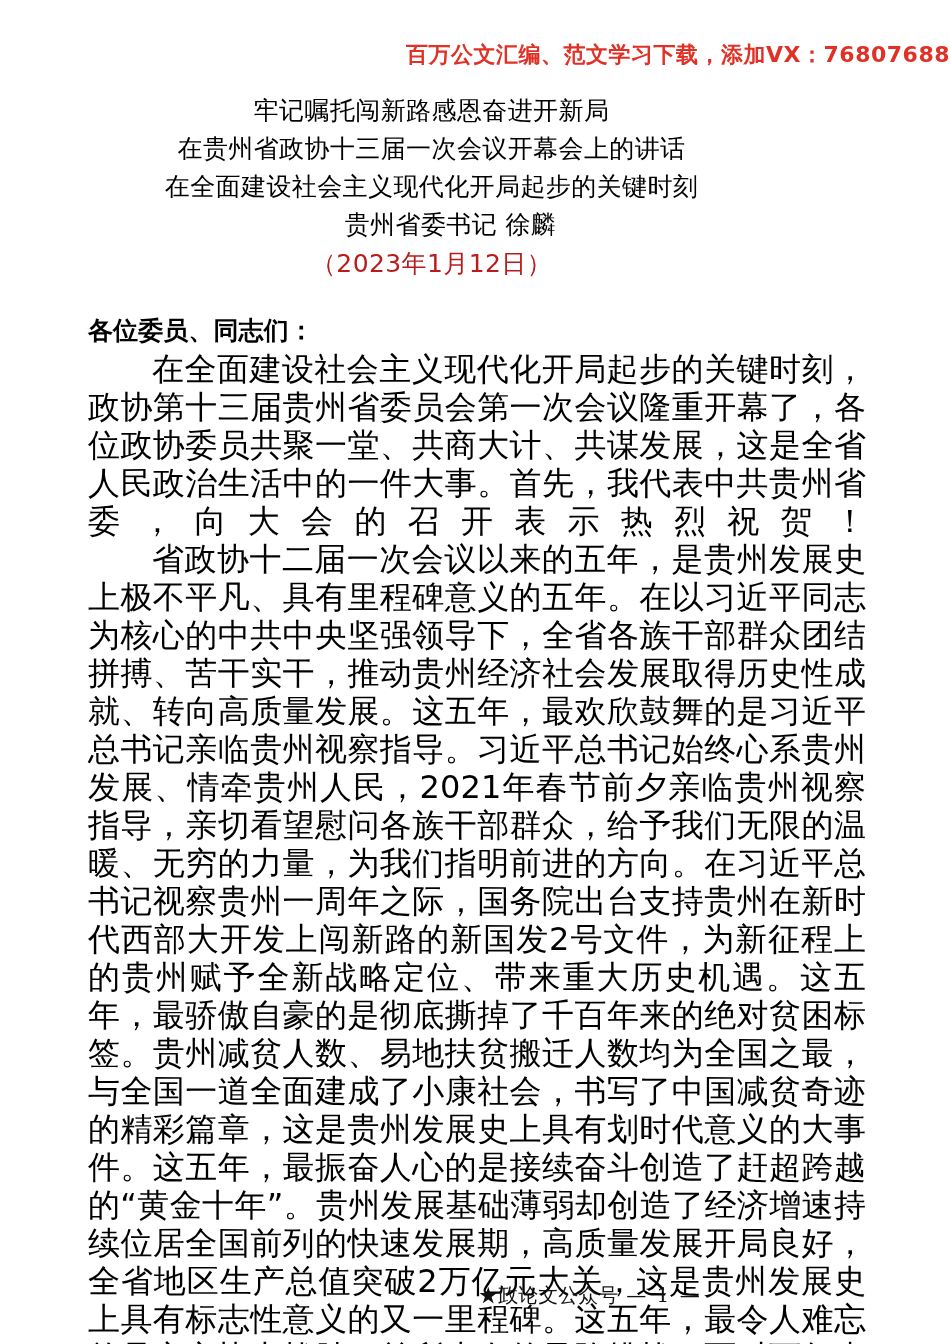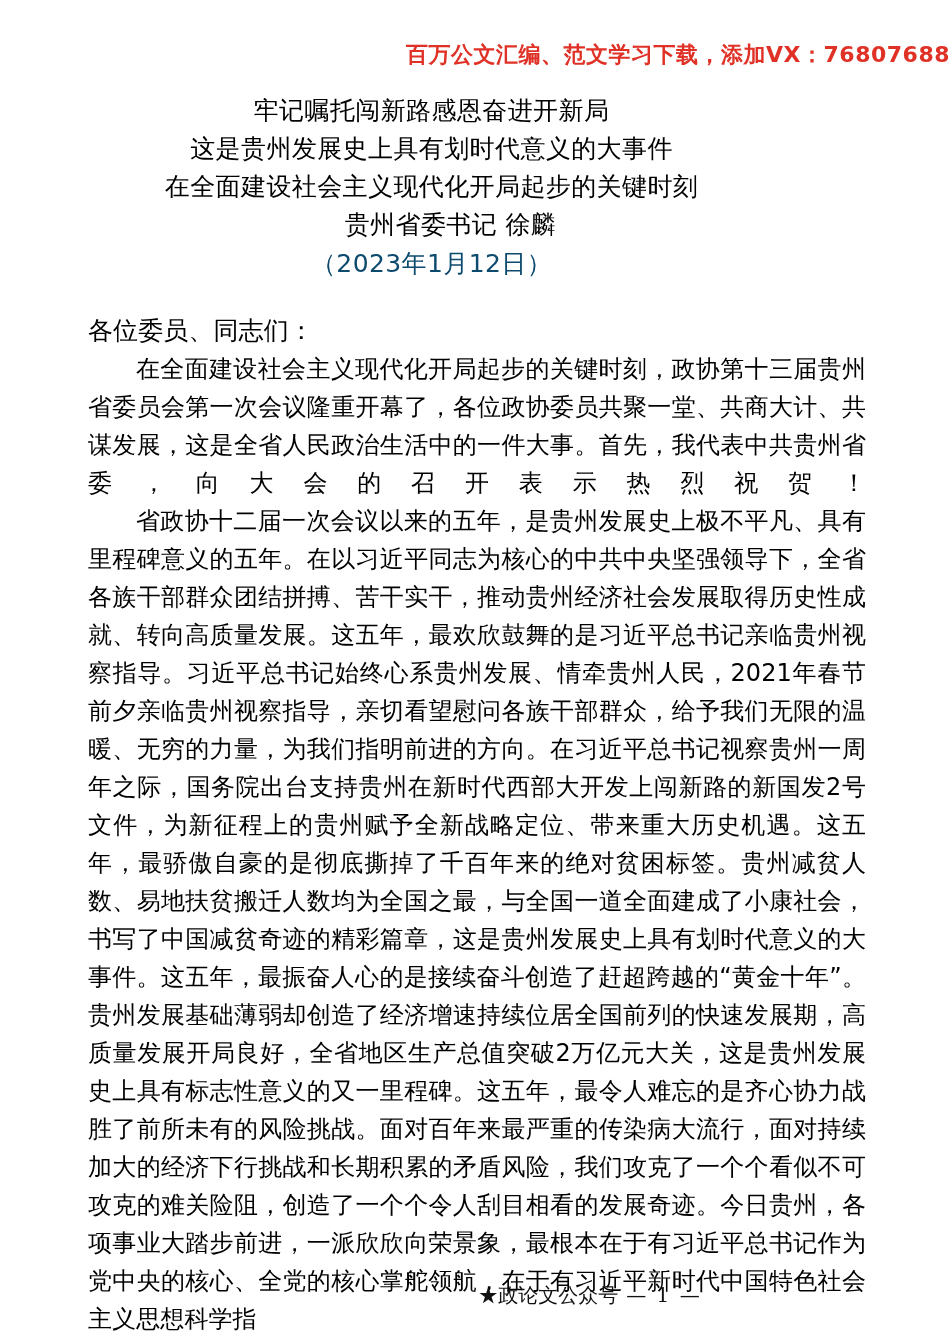--- a/index.html
+++ b/index.html
@@ -58,41 +58,42 @@
     line-height: 38px;
     letter-spacing: 0.4px;
     color: #000;
     white-space: nowrap;
     margin-left: 38px;
   }
   .date-line {
     font-size: 25px;
     line-height: 40px;
     letter-spacing: 0.4px;
-    color: #0c4a6e;
+    color: #b91c1c;
     white-space: nowrap;
   }
 
   
   .body-block {
     position: absolute;
     top: 312px;
     left: 88px;
     width: 778px;
   }
   .salutation {
     font-size: 25px;
     line-height: 38px;
     letter-spacing: 0.1px;
     margin: 0 0 0 0;
     text-align: justify;
     text-justify: inter-character;
+    font-weight: bold;
   }
   .para {
-    font-size: 24px;
+    font-size: 32px;
     line-height: 38px;
     letter-spacing: 0.1px;
     margin: 0;
     text-indent: 2em;
     text-align: justify;
     text-justify: inter-character;
     text-align-last: justify;
   }
   .para.last-partial {
     text-align-last: left;
@@ -120,21 +121,21 @@
 </style>
 </head>
 <body>
 
 <div class="page">
 
   <div class="promo-header" style="color: rgb(224, 49, 39); text-align: right;">百万公文汇编、范文学习下载，添加VX：76807688</div>
 
   <div class="title-block">
     <div class="title-line">牢记嘱托闯新路感恩奋进开新局</div>
-    <div class="title-line">这是贵州发展史上具有划时代意义的大事件</div>
+    <div class="title-line">在贵州省政协十三届一次会议开幕会上的讲话</div>
     <div class="title-line">在全面建设社会主义现代化开局起步的关键时刻</div>
     <div class="author-line">贵州省委书记  徐麟</div>
     <div class="date-line">（2023年1月12日）</div>
   </div>
 
   <div class="body-block">
     <p class="salutation">各位委员、同志们：</p>
     <p class="para">在全面建设社会主义现代化开局起步的关键时刻，政协第十三届贵州省委员会第一次会议隆重开幕了，各位政协委员共聚一堂、共商大计、共谋发展，这是全省人民政治生活中的一件大事。首先，我代表中共贵州省委，向大会的召开表示热烈祝贺！</p>
     <p class="para last-partial">省政协十二届一次会议以来的五年，是贵州发展史上极不平凡、具有里程碑意义的五年。在以习近平同志为核心的中共中央坚强领导下，全省各族干部群众团结拼搏、苦干实干，推动贵州经济社会发展取得历史性成就、转向高质量发展。这五年，最欢欣鼓舞的是习近平总书记亲临贵州视察指导。习近平总书记始终心系贵州发展、情牵贵州人民，2021年春节前夕亲临贵州视察指导，亲切看望慰问各族干部群众，给予我们无限的温暖、无穷的力量，为我们指明前进的方向。在习近平总书记视察贵州一周年之际，国务院出台支持贵州在新时代西部大开发上闯新路的新国发2号文件，为新征程上的贵州赋予全新战略定位、带来重大历史机遇。这五年，最骄傲自豪的是彻底撕掉了千百年来的绝对贫困标签。贵州减贫人数、易地扶贫搬迁人数均为全国之最，与全国一道全面建成了小康社会，书写了中国减贫奇迹的精彩篇章，这是贵州发展史上具有划时代意义的大事件。这五年，最振奋人心的是接续奋斗创造了赶超跨越的“黄金十年”。贵州发展基础薄弱却创造了经济增速持续位居全国前列的快速发展期，高质量发展开局良好，全省地区生产总值突破2万亿元大关，这是贵州发展史上具有标志性意义的又一里程碑。这五年，最令人难忘的是齐心协力战胜了前所未有的风险挑战。面对百年来最严重的传染病大流行，面对持续加大的经济下行挑战和长期积累的矛盾风险，我们攻克了一个个看似不可攻克的难关险阻，创造了一个个令人刮目相看的发展奇迹。今日贵州，各项事业大踏步前进，一派欣欣向荣景象，最根本在于有习近平总书记作为党中央的核心、全党的核心掌舵领航，在于有习近平新时代中国特色社会主义思想科学指</p>
   </div>

